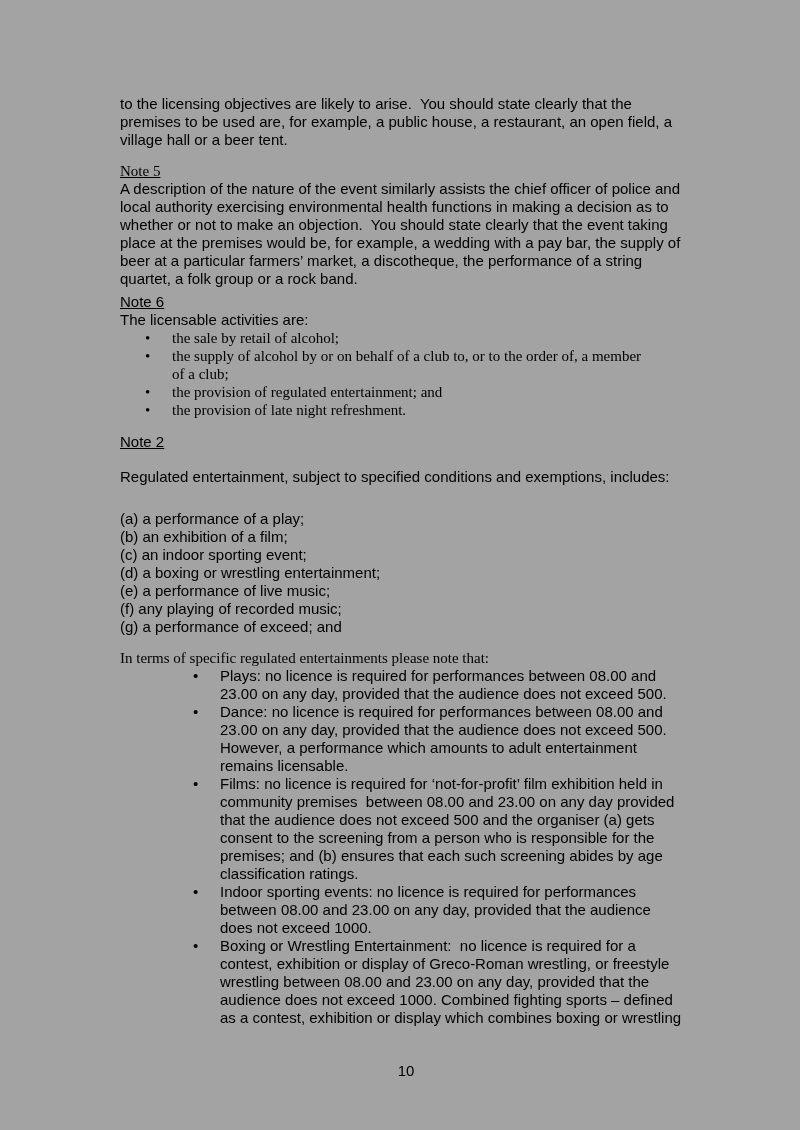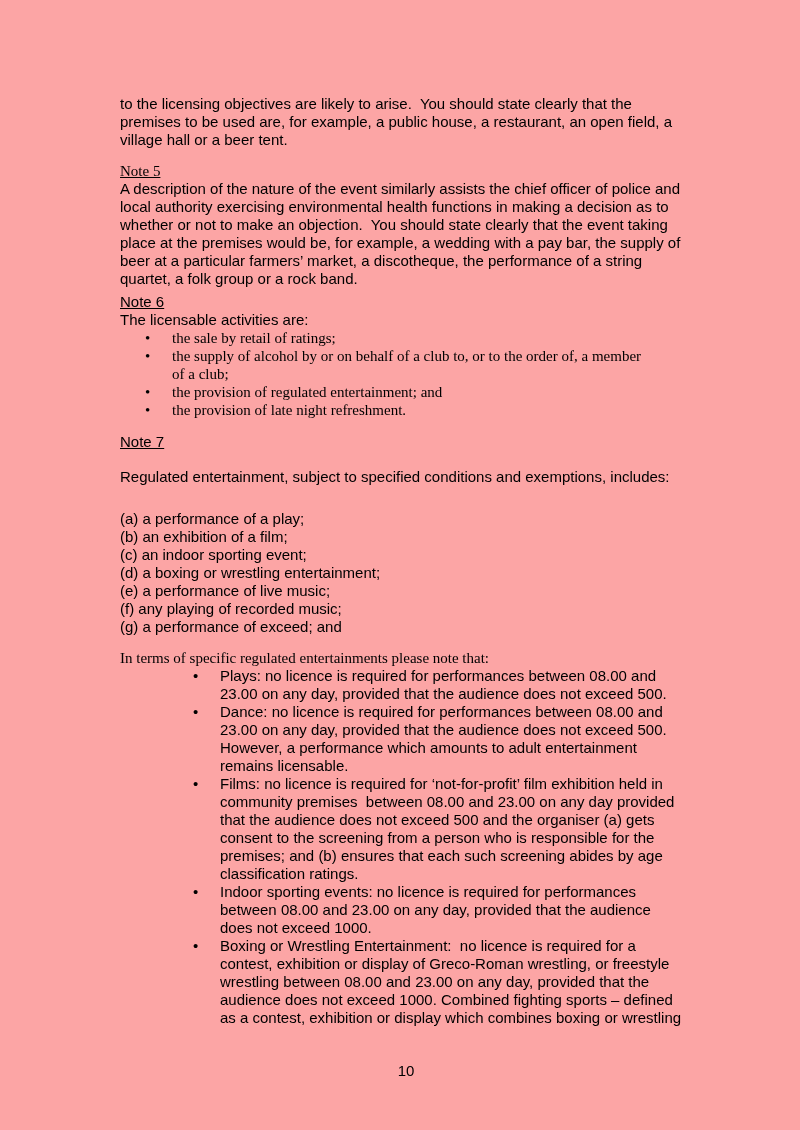--- a/index.html
+++ b/index.html
@@ -14,21 +14,21 @@
     font-family: "Liberation Sans", sans-serif;
     font-size: 15px;
     line-height: 18px;
     color: #000000;
     overflow: hidden;
   }
   .page {
     position: relative;
     width: 800px;
     height: 1130px;
-    background: #fca5a5;
+    background: #a3a3a3;
   }
   .content {
     position: absolute;
     left: 120px;
     top: 95px;
     width: 590px;
   }
   .para {
     white-space: pre-wrap;
   }
@@ -90,38 +90,38 @@
 place at the premises would be, for example, a wedding with a pay bar, the supply of
 beer at a particular farmers’ market, a discotheque, the performance of a string
 quartet, a folk group or a rock band.</div>
 
     <div class="note-heading mt-15"><span class="u">Note 6</span></div>
     <div class="para">The licensable activities are:</div>
 
     <div class="blist level-1 mt-13">
       <div class="bitem">
         <span class="bmarker">•</span>
-        <span class="btext">the sale by retail of ratings;</span>
+        <span class="btext">the sale by retail of alcohol;</span>
       </div>
       <div class="bitem">
         <span class="bmarker">•</span>
         <span class="btext">the supply of alcohol by or on behalf of a club to, or to the order of, a member
 of a club;</span>
       </div>
       <div class="bitem">
         <span class="bmarker">•</span>
         <span class="btext">the provision of regulated entertainment; and</span>
       </div>
       <div class="bitem">
         <span class="bmarker">•</span>
         <span class="btext">the provision of late night refreshment.</span>
       </div>
     </div>
 
-    <div class="note-heading mt-14"><span class="u">Note 7</span></div>
+    <div class="note-heading mt-14"><span class="u">Note 2</span></div>
 
     <div class="para mt-17">Regulated entertainment, subject to specified conditions and exemptions, includes:</div>
 
     <div class="plain-list mt-12">
       <div class="line">(a) a performance of a play;</div>
       <div class="line">(b) an exhibition of a film;</div>
       <div class="line">(c) an indoor sporting event;</div>
       <div class="line">(d) a boxing or wrestling entertainment;</div>
       <div class="line">(e) a performance of live music;</div>
       <div class="line">(f) any playing of recorded music;</div>

